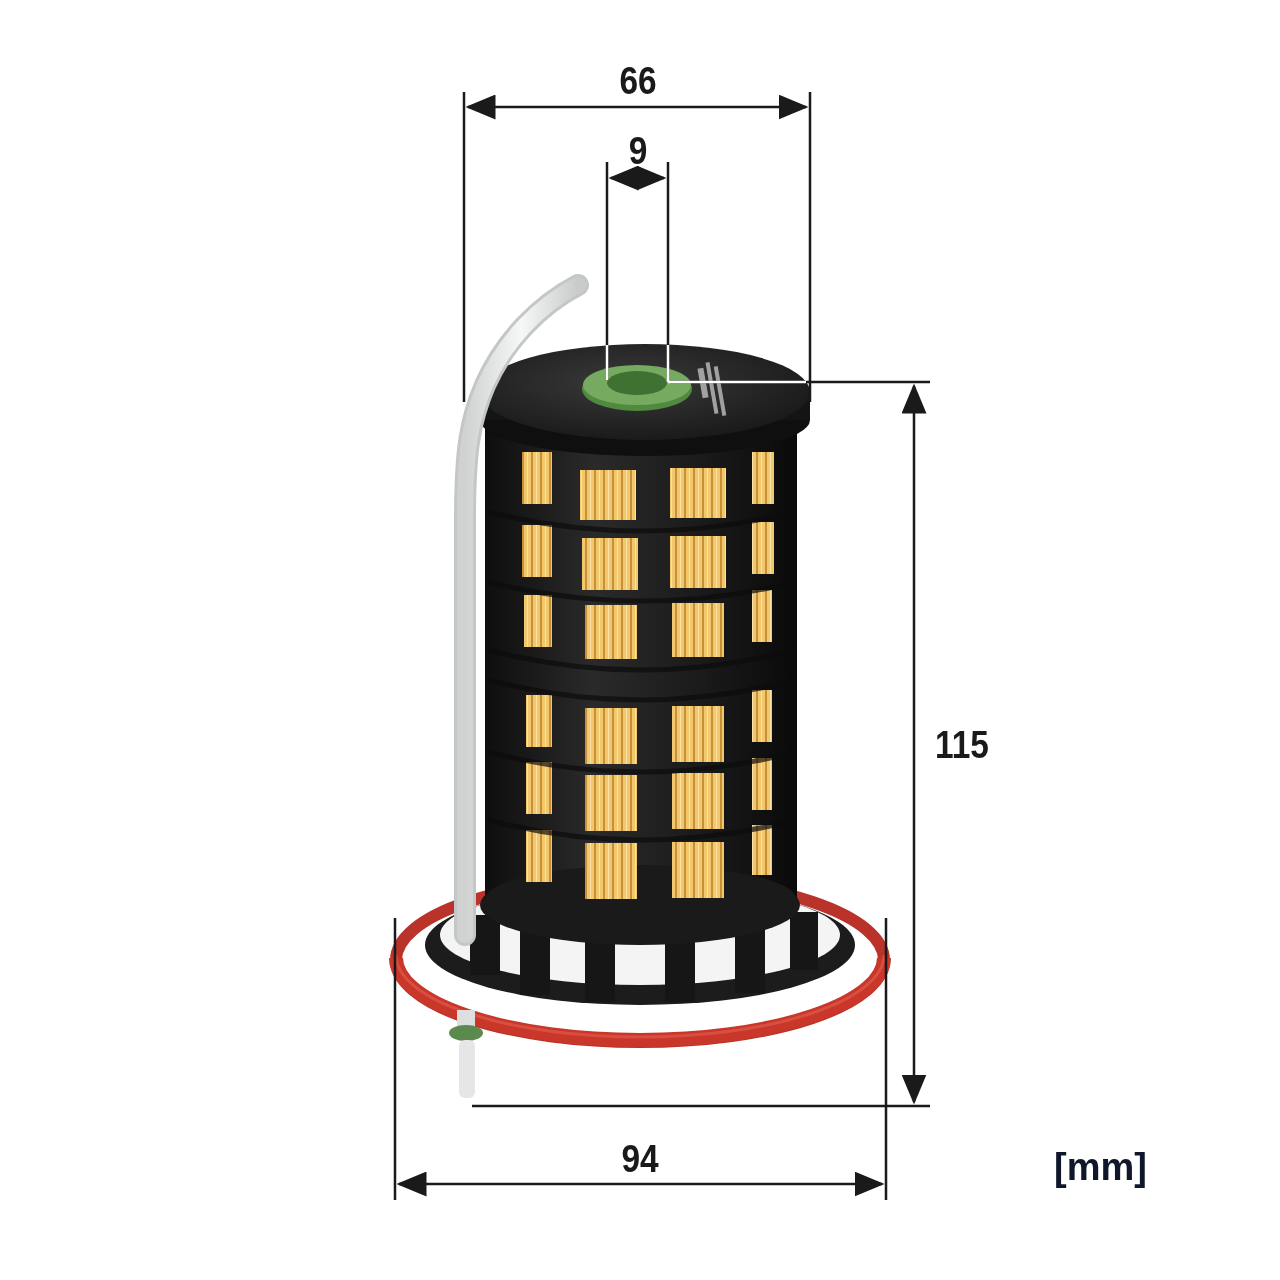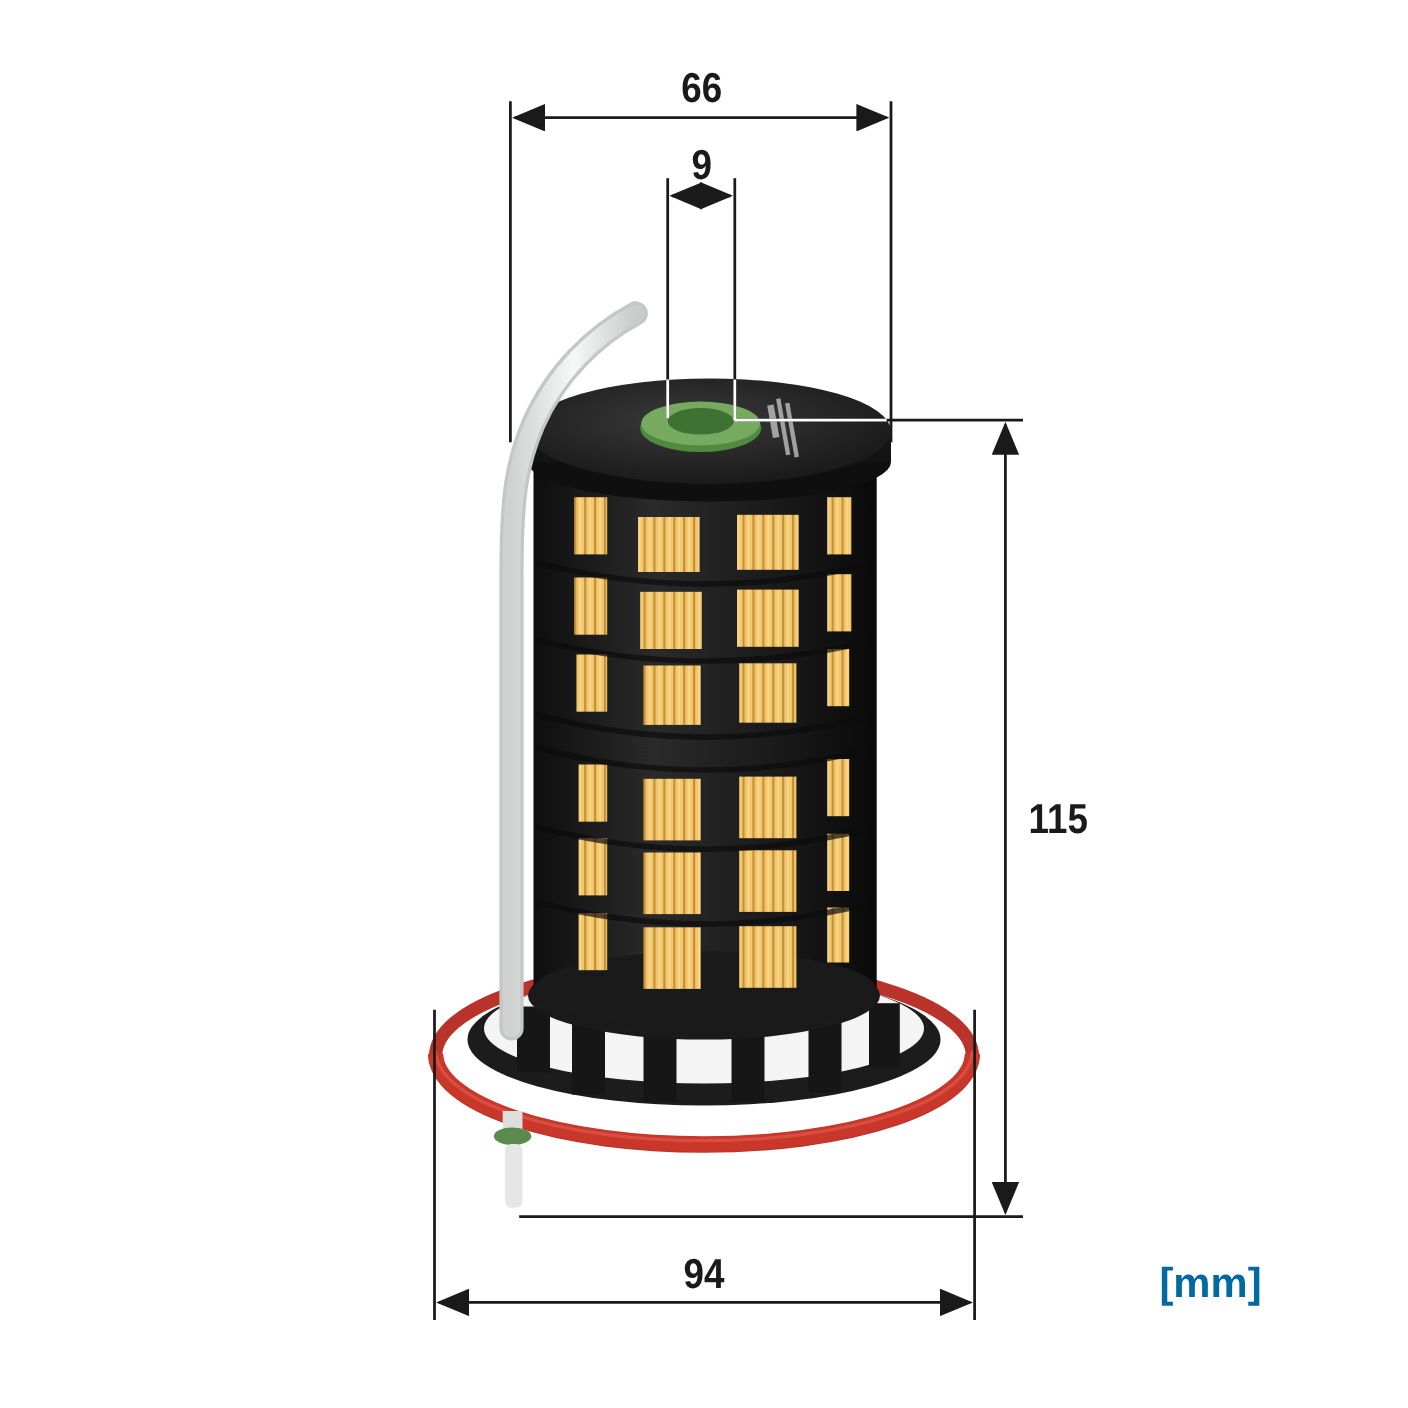--- a/index.html
+++ b/index.html
@@ -1,19 +1,19 @@
 <!DOCTYPE html>
 <html><head>
 <meta charset="utf-8">
 <style>
   html,body{margin:0;padding:0;background:#ffffff;}
   body{width:1280px;height:1280px;position:relative;overflow:hidden;font-family:"Liberation Sans","DejaVu Sans",sans-serif;}
   .canvas{position:absolute;left:0;top:0;width:1280px;height:1280px;}
   .dim-label{position:absolute;font-weight:bold;color:#1a1a1a;font-size:38px;line-height:1;transform:scaleX(0.88);transform-origin:center;}
-  .unit-label{position:absolute;font-weight:bold;color:#0369a1;font-size:38px;line-height:1;}
+  .unit-label{position:absolute;font-weight:bold;color:#0f172a;font-size:38px;line-height:1;}
 </style>
 </head>
 <body>
 
 <div class="canvas">
 <svg width="1280" height="1280" viewBox="0 0 1280 1280" xmlns="http://www.w3.org/2000/svg">
   <defs>
     <linearGradient id="cyl" x1="0" x2="1" y1="0" y2="0">
       <stop offset="0" stop-color="#0e0e0e"></stop>
       <stop offset="0.35" stop-color="#2a2a2a"></stop>

